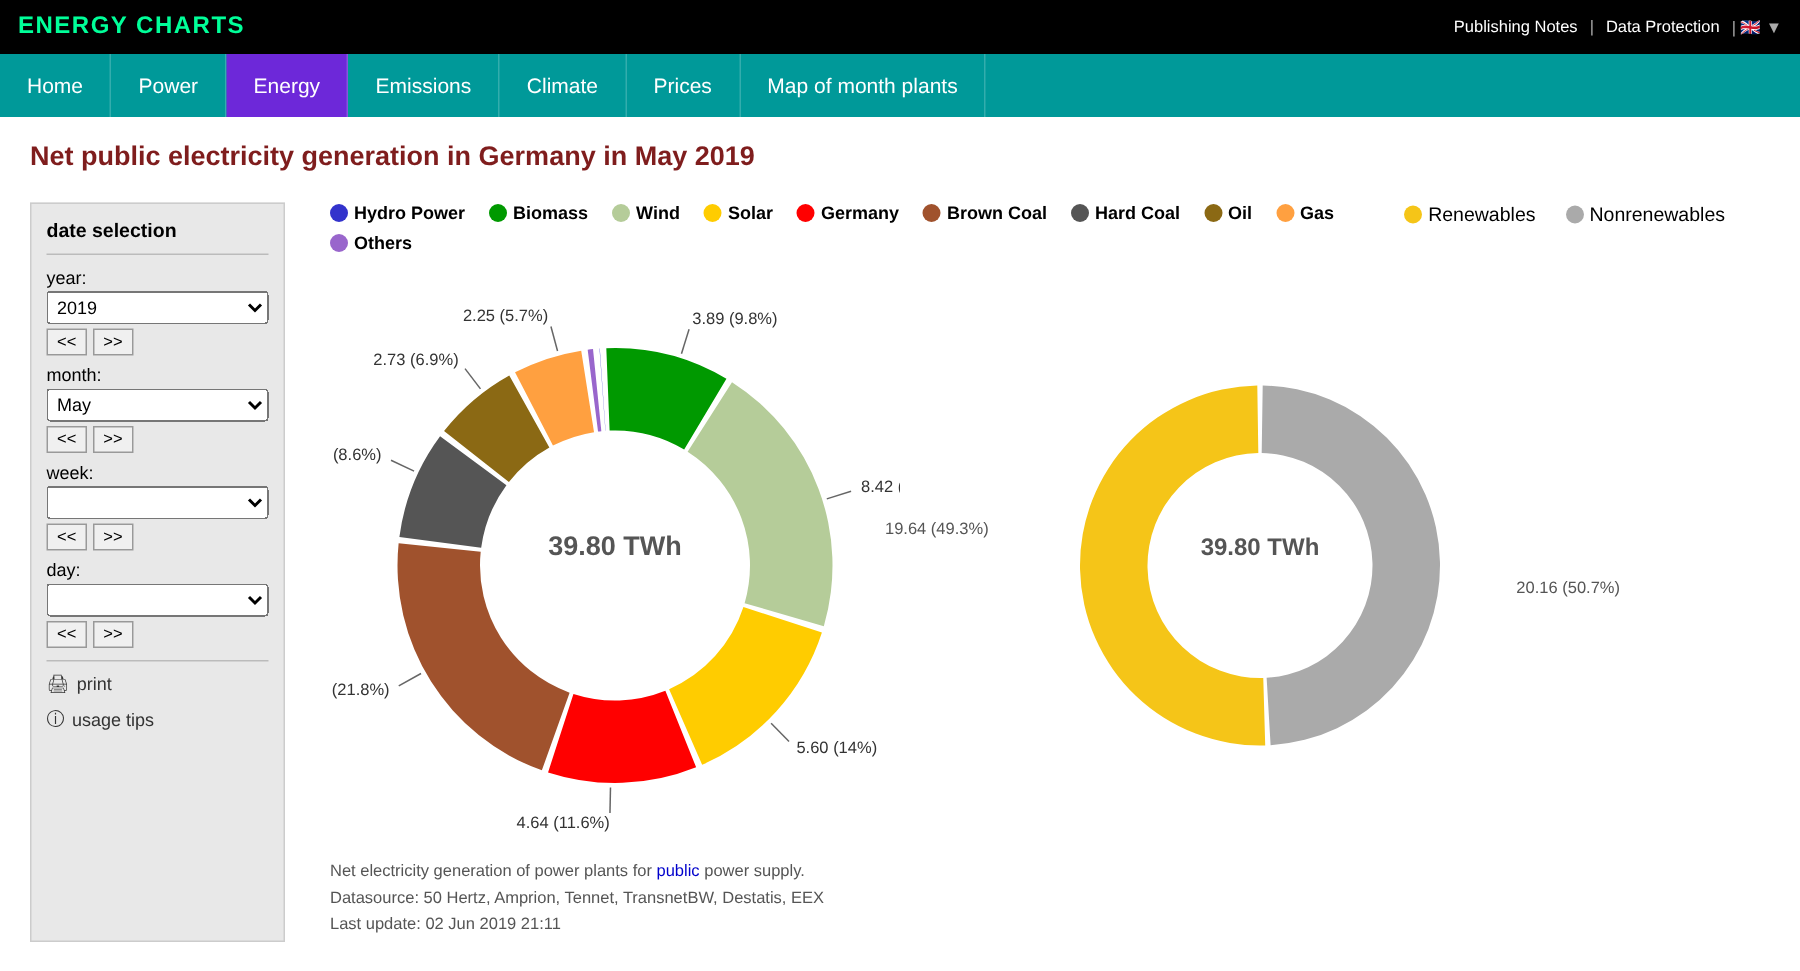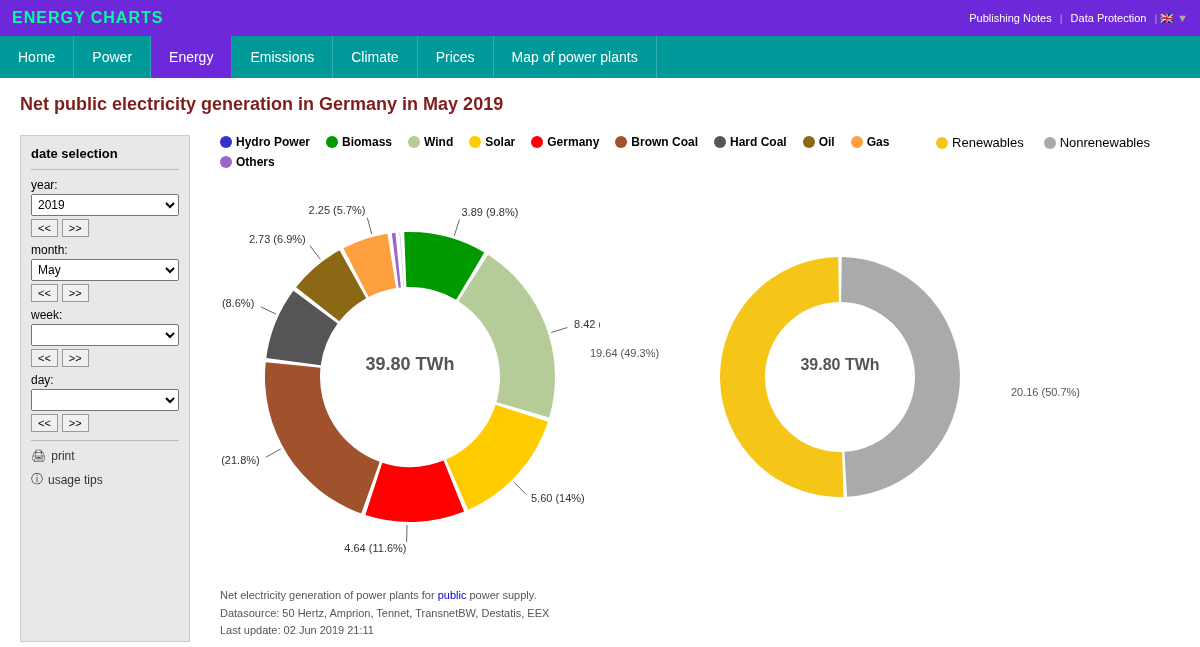--- a/index.html
+++ b/index.html
@@ -1,19 +1,19 @@
 <!DOCTYPE html>
 <html><head>
   <meta charset="utf-8">
   <style>
     * { box-sizing: border-box; margin: 0; padding: 0; }
     body { font-family: Arial, sans-serif; font-size: 13px; background: #fff; }
 
     
-    #header { background: #6d28d9; display: flex; align-items: center; justify-content: space-between; padding: 0 12px; height: 36px; }
+    #header { background: #000000; display: flex; align-items: center; justify-content: space-between; padding: 0 12px; height: 36px; }
     #brand { color: #00ff99; font-weight: bold; font-size: 16px; letter-spacing: 1px; }
     #header-links { display: flex; align-items: center; gap: 8px; color: #fff; font-size: 11px; }
     #header-links a { color: #fff; text-decoration: none; }
     #header-links span { color: #aaa; }
 
     
     #nav { background: #009999; display: flex; height: 42px; }
     .nav-item { display: flex; align-items: center; justify-content: center; padding: 0 18px; color: #fff; font-size: 14px; cursor: pointer; border-right: 1px solid rgba(255,255,255,0.2); }
     .nav-item.active { background: #6d28d9; }
     .nav-item.highlighted { background: #006666; font-weight: bold; }
@@ -44,21 +44,21 @@
 
     
     #charts-row { display: flex; align-items: center; gap: 30px; }
 
     
     .donut-container { position: relative; width: 380px; height: 380px; flex-shrink: 0; }
 
     .donut-container2 { position: relative; width: 300px; height: 300px; flex-shrink: 0; }
 
     
-    #footnote { margin-top: 20px; font-size: 11px; color: #555; line-height: 1.6; }
+    #footnote { margin-top: 6px; font-size: 11px; color: #555; line-height: 1.6; }
     #footnote a { color: #0000cc; }
   </style>
 </head>
 <body>
 
 <div id="header">
   <div id="brand">ENERGY CHARTS</div>
   <div id="header-links">
     <a>Publishing Notes</a>
     <span>|</span>
@@ -67,21 +67,21 @@
   </div>
 </div>
 
 <div id="nav">
   <div class="nav-item">Home</div>
   <div class="nav-item">Power</div>
   <div class="nav-item active">Energy</div>
   <div class="nav-item">Emissions</div>
   <div class="nav-item">Climate</div>
   <div class="nav-item">Prices</div>
-  <div class="nav-item">Map of power plants</div>
+  <div class="nav-item">Map of month plants</div>
 </div>
 
 <div id="page-title">Net public electricity generation in Germany in May 2019</div>
 
 <div id="main">
 
   <div id="sidebar">
     <h3>date selection</h3>
     <hr class="sidebar-hr">
     <div class="sidebar-label">year:</div>

